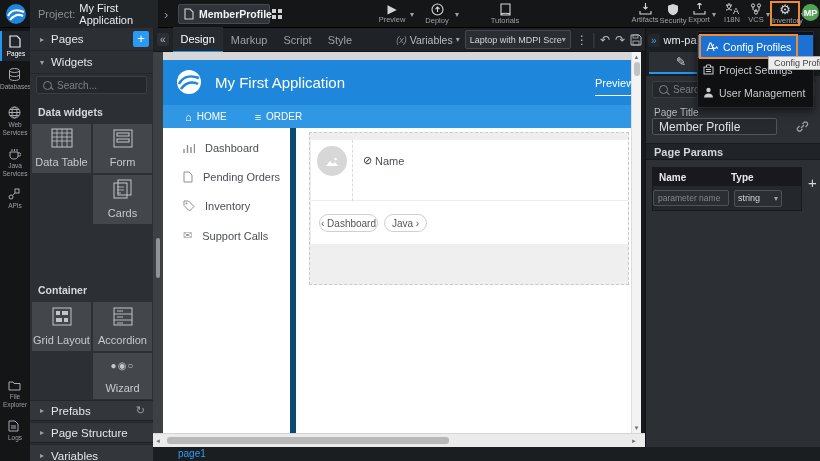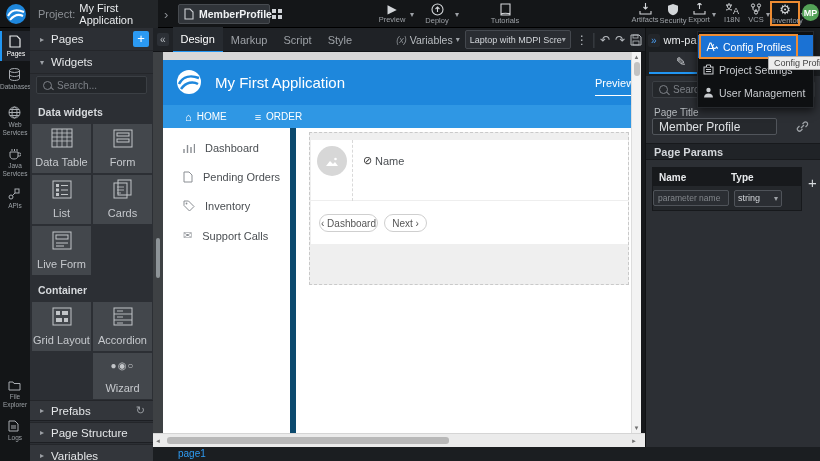--- a/index.html
+++ b/index.html
@@ -287,51 +287,29 @@
   <div class="abs tile" style="left:63px;top:96px;width:59px;height:49px">
     <div class="ic">
         <svg width="20" height="19" viewBox="0 0 20 19">
           <rect x="1" y="1" width="18" height="17" fill="none" stroke="#c2c5c8"></rect>
           <rect x="4" y="4" width="12" height="3" fill="none" stroke="#c2c5c8"></rect>
           <rect x="4" y="10" width="12" height="3" fill="none" stroke="#c2c5c8"></rect>
         </svg>
       </div>
     <div class="lbl">Form</div>
   </div>
-  <div class="abs tile" style="left:2px;top:147px;width:59px;height:49px">
-    <div class="ic">
-        <svg width="20" height="19" viewBox="0 0 20 19">
-          <rect x="1" y="1" width="18" height="17" fill="none" stroke="#c2c5c8"></rect>
-          <rect x="4" y="4" width="3" height="3" fill="#c2c5c8"></rect>
-          <path d="M9 5.5h7M9 10h7M9 14.5h7" stroke="#c2c5c8"></path>
-          <rect x="4" y="8.5" width="3" height="3" fill="#c2c5c8"></rect>
-          <rect x="4" y="13" width="3" height="3" fill="#c2c5c8"></rect>
-        </svg>
-      </div>
-    <div class="lbl">List</div>
-  </div>
   <div class="abs tile" style="left:63px;top:147px;width:59px;height:49px">
     <div class="ic">
         <svg width="19" height="20" viewBox="0 0 19 20">
           <rect x="5" y="1" width="13" height="15" fill="none" stroke="#c2c5c8"></rect>
           <rect x="1" y="4" width="13" height="15" fill="none" stroke="#c2c5c8"></rect>
           <path d="M4 8h7M4 11h7M4 14h4" stroke="#c2c5c8" stroke-width=".8"></path>
         </svg>
       </div>
     <div class="lbl">Cards</div>
-  </div>
-  <div class="abs tile" style="left:2px;top:198px;width:59px;height:49px">
-    <div class="ic">
-        <svg width="20" height="19" viewBox="0 0 20 19">
-          <rect x="1" y="1" width="18" height="17" fill="none" stroke="#c2c5c8"></rect>
-          <rect x="4" y="4" width="12" height="4" fill="none" stroke="#c2c5c8"></rect>
-          <path d="M4 12h12M4 15h8" stroke="#c2c5c8"></path>
-        </svg>
-      </div>
-    <div class="lbl">Live Form</div>
   </div>
 
   <div class="abs seclabel" style="left:8px;top:256px">Container</div>
 
   <div class="abs tile" style="left:2px;top:274px;width:59px;height:49px">
     <div class="ic">
         <svg width="20" height="19" viewBox="0 0 20 19">
           <rect x="1" y="1" width="18" height="17" fill="none" stroke="#c2c5c8"></rect>
           <rect x="4" y="4" width="4" height="4" fill="#c2c5c8"></rect>
           <rect x="10" y="4" width="6" height="4" fill="#c2c5c8"></rect>
@@ -476,21 +454,21 @@
               <path d="M1 10l4-5 3 3 2-2 3 4z" fill="#fff"></path>
               <circle cx="10.5" cy="3" r="1.3" fill="#fff"></circle>
             </svg>
         </div>
       </div>
       <span class="abs" style="left:52px;top:14px;color:#333;font-size:11px">⊘</span>
       <span class="abs" style="left:64px;top:15px;color:#4a4e52;font-size:11px">Name</span>
     </div>
     <div class="abs" style="left:1px;top:68px;width:317px;height:43px;background:#fff">
       <div class="abs pill" style="left:8px;top:13px;width:59px;height:18px">‹ Dashboard</div>
-      <div class="abs pill" style="left:73px;top:13px;width:43px;height:18px">Next ›</div>
+      <div class="abs pill" style="left:73px;top:13px;width:43px;height:18px">Java ›</div>
     </div>
   </div>
 </div>
 
 <div class="abs vscroll">
   <div class="scr-ar" style="margin-top:2px">▲</div>
   <div class="abs" style="left:2px;top:10px;width:6px;height:14px;background:#c2c2c2;border-radius:3px"></div>
   <div class="abs scr-ar" style="left:0;top:373px;width:9px">▼</div>
 </div>
 <div class="abs hscroll">

